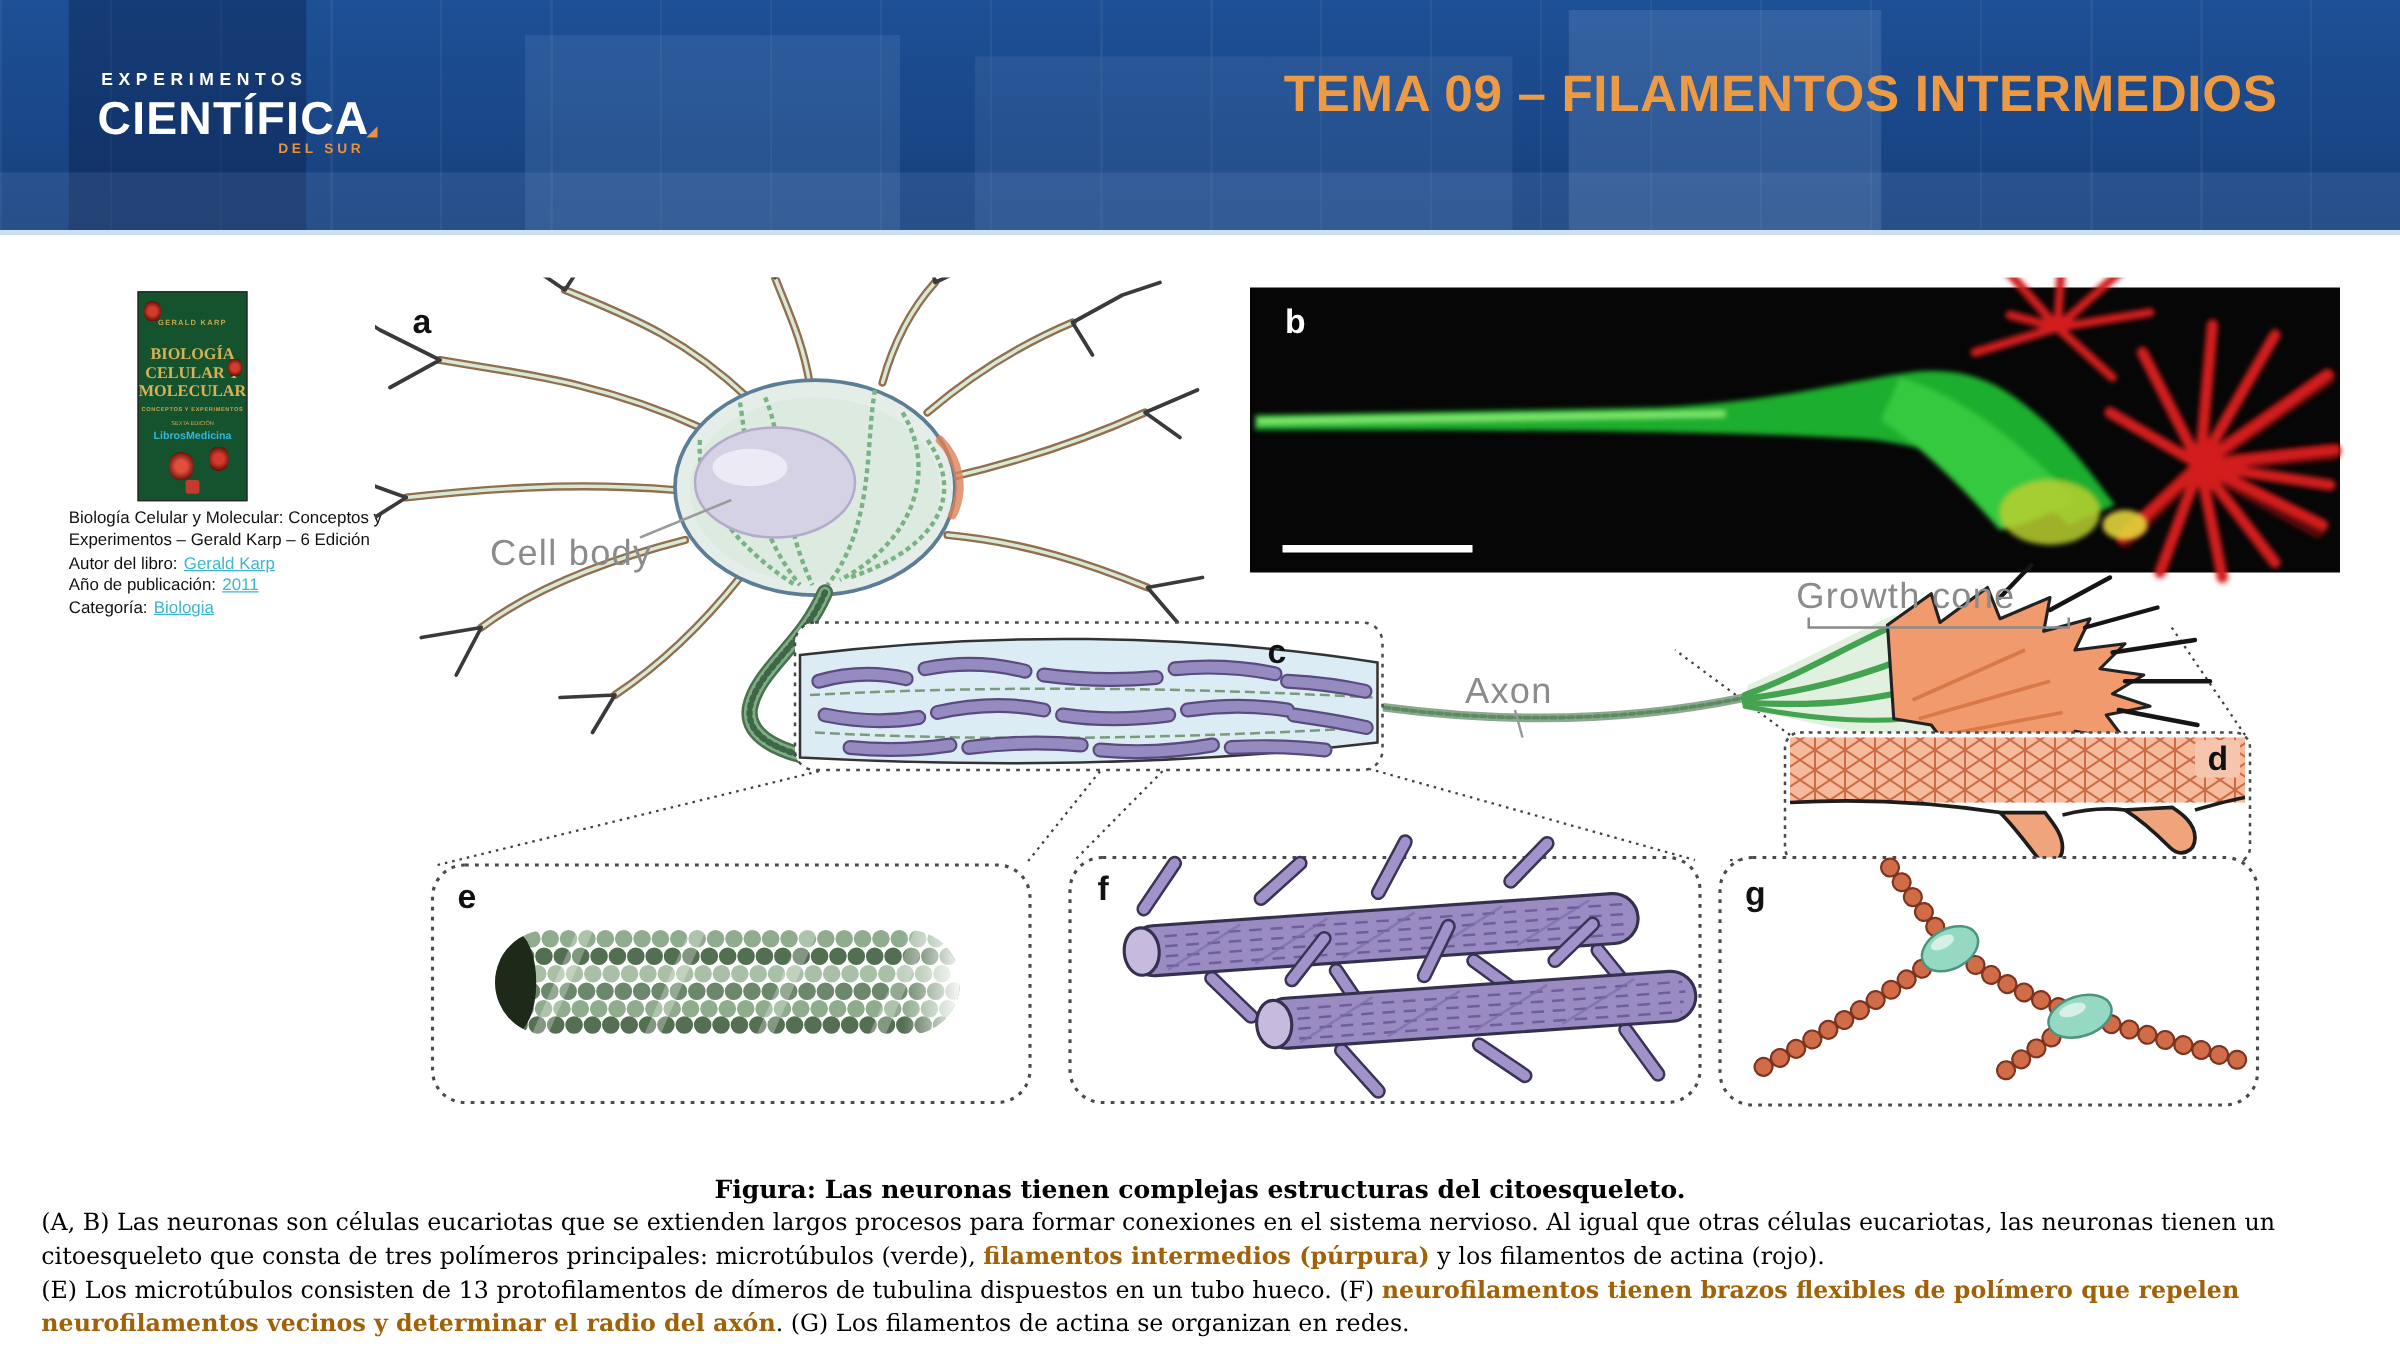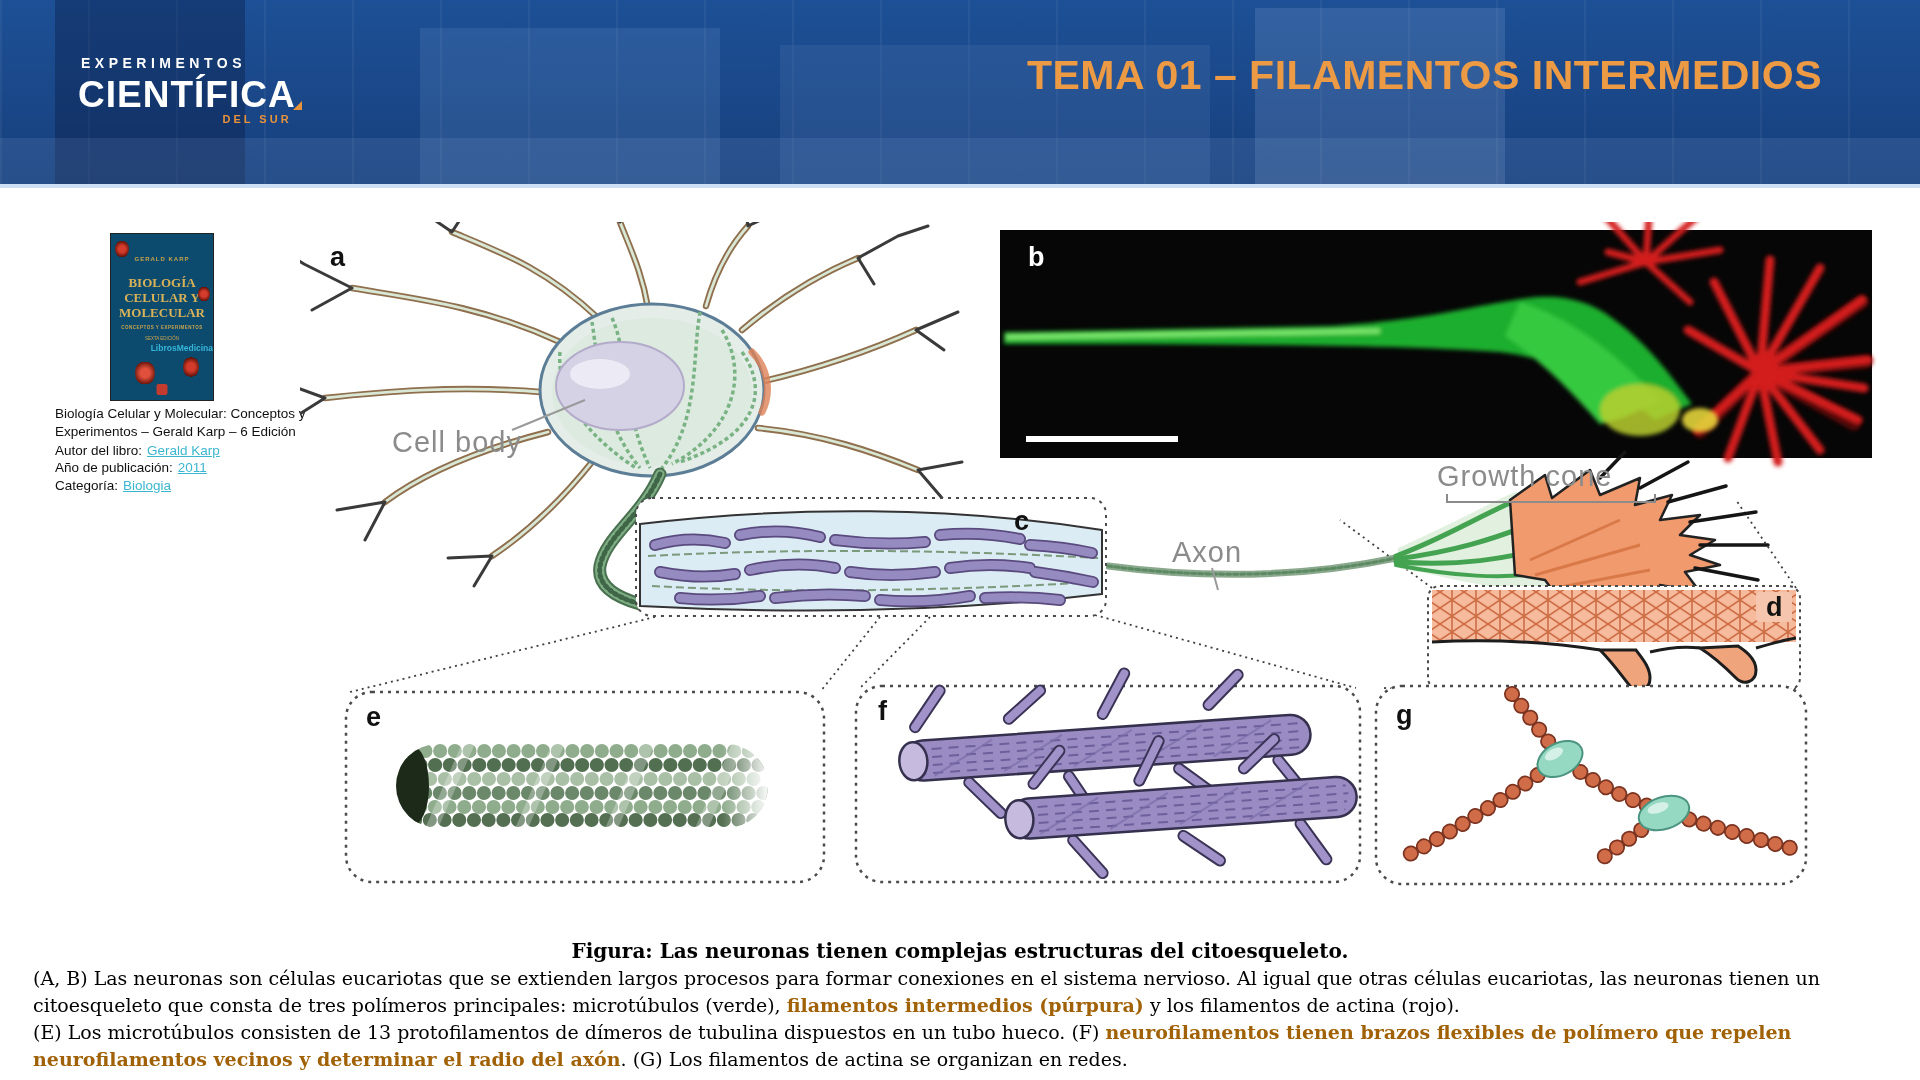--- a/index.html
+++ b/index.html
@@ -26,29 +26,29 @@
   .logo-main{font-size:37px;font-weight:bold;letter-spacing:1px;}
   .logo-mark{position:absolute;right:-6px;bottom:3px;width:0;height:0;
              border-bottom:9px solid #E8923A;border-left:9px solid transparent;}
   .logo-sub{font-size:11px;letter-spacing:3px;color:#E8923A;font-weight:bold;
             text-align:right;margin-top:1px;padding-right:4px;}
 
   .slide-title{position:absolute;top:52px;right:98px;margin:0;
                font-size:41px;font-weight:600;letter-spacing:.5px;color:#ED9A44;}
 
   
-  .book-cover{position:absolute;left:110px;top:233px;width:104px;height:168px;
-              background:#0c4a6e;border:1px solid #222;box-sizing:border-box;
+  .book-cover{position:absolute;left:110px;top:233px;width:88px;height:168px;
+              background:#14532d;border:1px solid #222;box-sizing:border-box;
               text-align:center;color:#d4af5a;overflow:hidden;}
   .bc-author{margin-top:22px;font-size:6px;letter-spacing:1px;color:#c9a44a;font-weight:bold;}
   .bc-title{margin-top:14px;font-family:"Liberation Serif",serif;font-weight:bold;
             font-size:13px;line-height:1.15;color:#d8b258;}
   .bc-sub{margin-top:4px;font-size:4.5px;letter-spacing:.5px;color:#caa54e;font-weight:bold;}
   .bc-edition{margin-top:6px;font-size:4.5px;color:#caa54e;}
-  .bc-watermark{margin-top:2px;font-size:8.5px;font-weight:bold;color:#35b6d9;text-align:right;}
+  .bc-watermark{margin-top:2px;font-size:8.5px;font-weight:bold;color:#35b6d9;}
   .bc-blob{position:absolute;border-radius:50%;}
   .blob1{left:4px;top:6px;width:14px;height:18px;background:radial-gradient(circle,#d43b2a 0 30%,#5e120a 70%,transparent 72%);}
   .blob2{right:3px;top:52px;width:12px;height:16px;background:radial-gradient(circle,#d43b2a 0 30%,#5e120a 70%,transparent 72%);}
   .blob3{left:24px;bottom:14px;width:20px;height:26px;background:radial-gradient(circle,#e0503c 0 28%,#6b160c 68%,transparent 70%);}
   .blob4{right:14px;bottom:22px;width:16px;height:22px;background:radial-gradient(circle,#d43b2a 0 30%,#5e120a 70%,transparent 72%);}
   .mh-logo{position:absolute;left:50%;bottom:5px;transform:translateX(-50%);
            width:11px;height:11px;background:#c23b2e;border-radius:2px;}
 
   .citation{position:absolute;left:55px;top:405px;width:252px;
             font-size:13.5px;font-weight:normal;color:#101010;line-height:1.32;}
@@ -83,21 +83,21 @@
         <div class="bk bk5"></div>
     </div>
     <div class="logo">
       <div class="logo-top">EXPERIMENTOS</div>
       <div class="logo-main-wrap">
         <span class="logo-main">CIENTÍFICA</span>
         <span class="logo-mark"></span>
       </div>
       <div class="logo-sub">DEL SUR</div>
     </div>
-    <h1 class="slide-title">TEMA 01 – FILAMENTOS INTERMEDIOS</h1>
+    <h1 class="slide-title">TEMA 09 – FILAMENTOS INTERMEDIOS</h1>
   </header>
 
   <div class="book-cover">
     <div class="bc-blob blob1"></div>
     <div class="bc-blob blob2"></div>
     <div class="bc-blob blob3"></div>
     <div class="bc-blob blob4"></div>
     <div class="bc-author">GERALD KARP</div>
     <div class="bc-title">
       <div>BIOLOGÍA</div>

